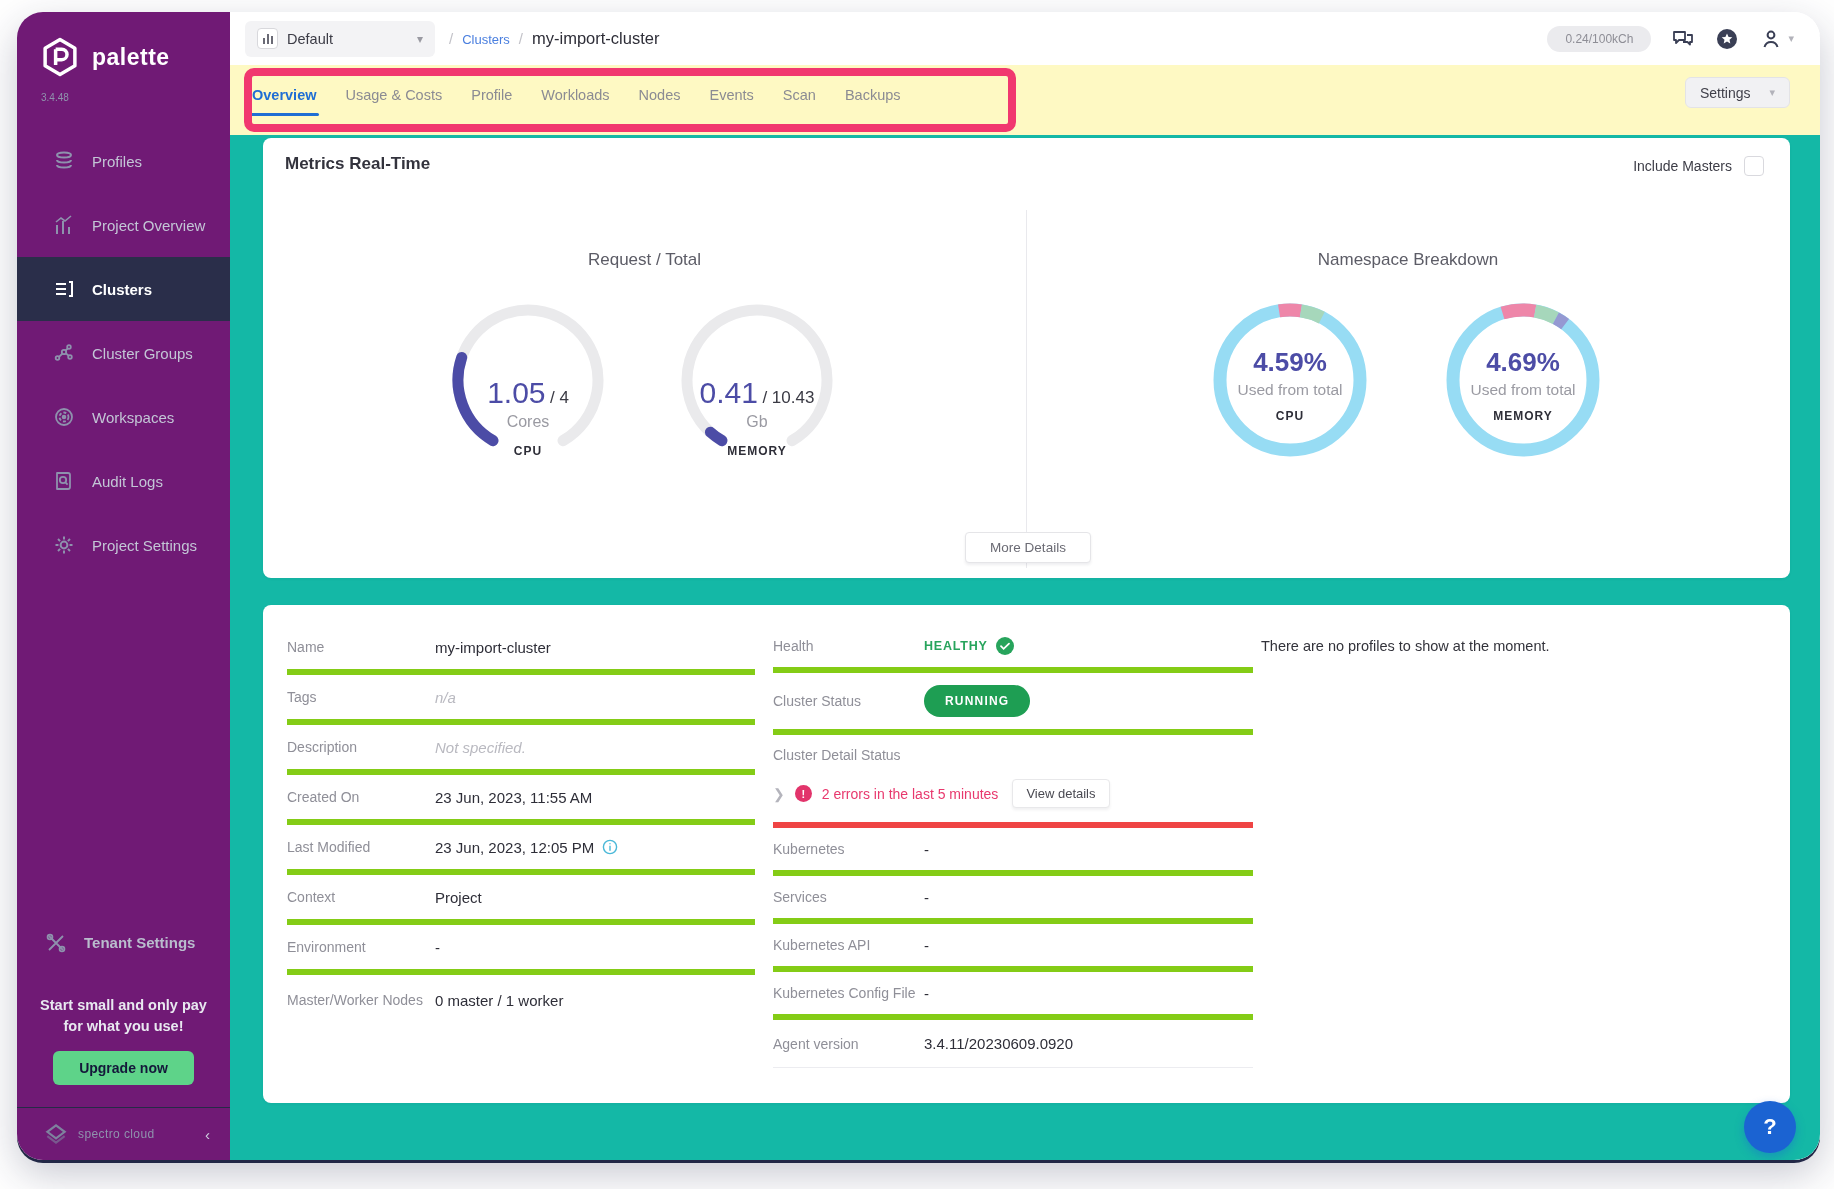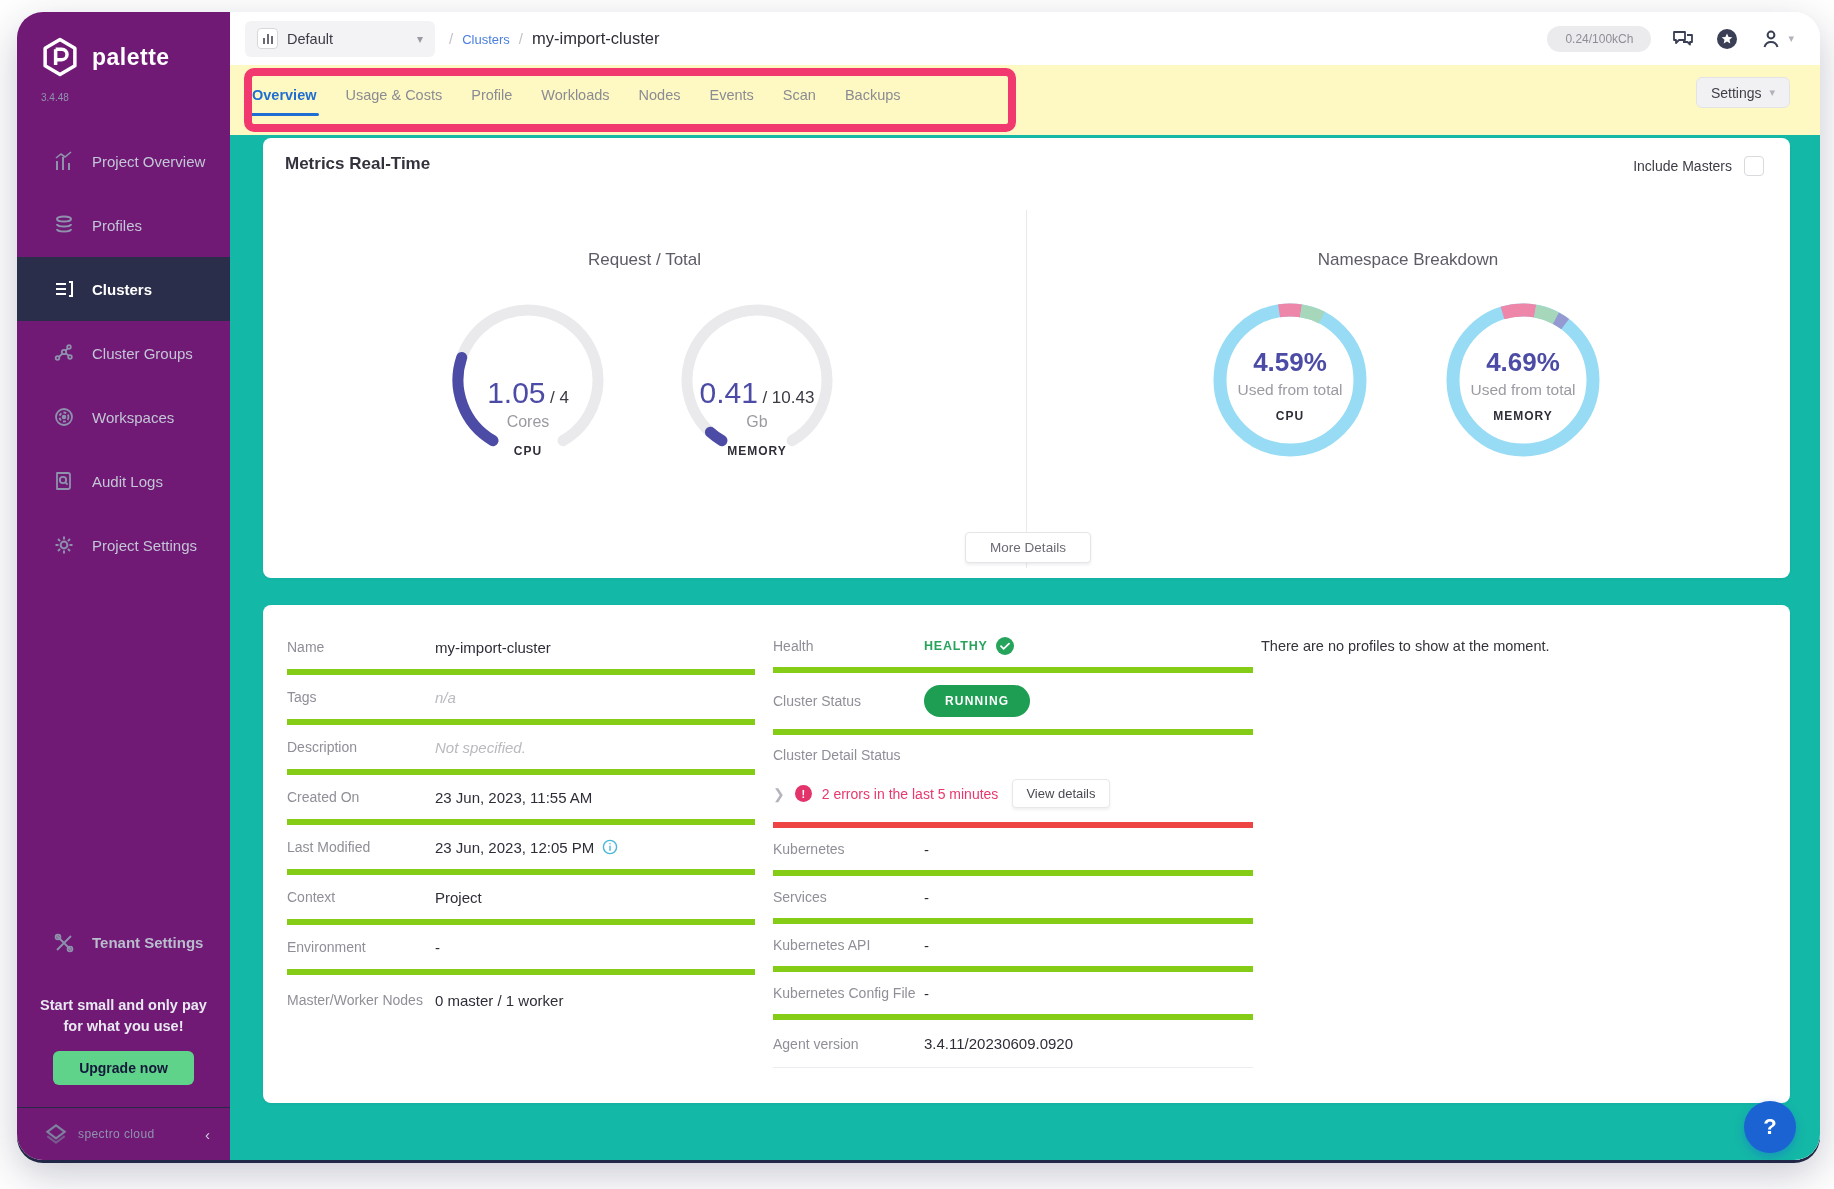--- a/index.html
+++ b/index.html
@@ -16,21 +16,21 @@
   .logo-mark { width:42px; height:42px; }
   .logo-text { color:#fff; font-size:23px; font-weight:bold; letter-spacing:.5px; }
   .version { font-size:10px; color:#8f93ad; margin:14px 0 0 2px; }
   .nav { margin-top:26px; }
   .nav-item { height:64px; display:flex; align-items:center; gap:17px; padding-left:36px;
     font-size:15px; color:#c3c6d6; cursor:pointer; }
   .nav-item .ic { width:22px; height:22px; color:#8e92ad; flex:0 0 22px; }
   .nav-item.active { background:#2a2e4a; color:#fff; font-weight:bold; }
   .nav-item.active .ic { color:#fff; }
   .sidebar-bottom { margin-top:auto; }
-  .tenant { height:56px; display:flex; align-items:center; gap:17px; padding-left:36px;
+  .tenant { height:56px; display:flex; align-items:center; gap:17px; padding-left:28px;
     font-size:15px; font-weight:bold; color:#b9bccd; cursor:pointer; }
   .tenant .ic { width:22px; height:22px; color:#8e92ad; }
   .promo { text-align:center; color:#e8e9f0; font-weight:bold; font-size:14.5px;
     line-height:1.45; margin-top:24px; }
   .upgrade-btn { display:block; margin:14px auto 0; background:#5ed389; color:#14183a;
     font-weight:bold; font-size:14px; border:none; border-radius:6px; padding:9px 26px; cursor:pointer;
     font-family:inherit; }
   .side-divider { border-top:1px solid #262a47; margin-top:22px; }
   .footer-row { display:flex; align-items:center; padding:0 20px 0 26px; height:52px; gap:9px; }
   .footer-logo { width:26px; height:26px; color:#7e829e; }
@@ -59,21 +59,21 @@
   .tabsrow { height:70px; position:relative; background:#fef9c3; }
   .annotation-box { position:absolute; left:14px; top:3px; width:772px; height:64px;
     border:8px solid #f1386f; border-radius:10px; pointer-events:none; z-index:5; }
   .tabs { position:absolute; left:20px; top:10px; display:flex; gap:25px; align-items:center; height:40px; }
   .tab { font-size:14.5px; color:#8b8b93; padding:9px 2px; cursor:pointer; position:relative; }
   .tab.active { color:#1f6ed4; font-weight:bold; }
   .tab.active::after { content:""; position:absolute; left:0; right:0; bottom:-4px; height:3px;
     background:#1f6ed4; border-radius:2px; }
   .settings-btn { position:absolute; right:30px; top:12px; height:31px; background:#f1f1f3;
     border:1px solid #e3e3e6; border-radius:6px; color:#3f3f49; font-size:14px;
-    padding:0 14px; display:flex; align-items:center; gap:8px; cursor:pointer; font-family:inherit; }
+    padding:0 14px; display:flex; align-items:center; gap:19px; cursor:pointer; font-family:inherit; }
   
   .content { flex:1; background:#14b8a6; padding:3px 30px 0 33px; position:relative; }
   .card { background:#fff; border-radius:8px; box-shadow:0 1px 3px rgba(40,40,60,.06); position:relative; }
   .card-metrics { width:1527px; height:440px; }
   .card-details { width:1527px; height:498px; margin-top:27px; }
   .metrics-title { position:absolute; left:22px; top:16px; font-size:17px; font-weight:bold; color:#33333d; }
   .include-masters { position:absolute; right:26px; top:18px; display:flex; align-items:center; gap:12px;
     font-size:14px; color:#3c3c46; }
   .include-masters input { width:20px; height:20px; accent-color:#fff; border:1px solid #d9d9de;
     appearance:none; border-radius:4px; background:#fff; cursor:pointer; }
@@ -145,31 +145,31 @@
           <path d="M19 15h7a6 6 0 0 1 0 12h-7" fill="none" stroke="#fff" stroke-width="4"></path>
         </svg>
         <span class="logo-text">palette</span>
       </div>
       <div class="version">3.4.48</div>
     </div>
 
     <nav class="nav">
       <div class="nav-item">
         <svg class="ic" viewBox="0 0 22 22" fill="none" stroke="currentColor" stroke-width="2">
+          <ellipse cx="11" cy="5" rx="7" ry="2.6"></ellipse>
+            <path d="M4 10c0 1.4 3.1 2.6 7 2.6s7-1.2 7-2.6M4 15c0 1.4 3.1 2.6 7 2.6s7-1.2 7-2.6"></path>
+        </svg>
+        <span>Profiles</span>
+      </div>
+      <div class="nav-item">
+        <svg class="ic" viewBox="0 0 22 22" fill="none" stroke="currentColor" stroke-width="2">
           <path d="M4 20V11M10 20V7M16 20v-7"></path>
             <path d="M3 8l5-4 4 3 6-5" stroke-width="1.6"></path>
         </svg>
         <span>Project Overview</span>
-      </div>
-      <div class="nav-item">
-        <svg class="ic" viewBox="0 0 22 22" fill="none" stroke="currentColor" stroke-width="2">
-          <ellipse cx="11" cy="5" rx="7" ry="2.6"></ellipse>
-            <path d="M4 10c0 1.4 3.1 2.6 7 2.6s7-1.2 7-2.6M4 15c0 1.4 3.1 2.6 7 2.6s7-1.2 7-2.6"></path>
-        </svg>
-        <span>Profiles</span>
       </div>
       <div class="nav-item active">
         <svg class="ic" viewBox="0 0 22 22" fill="none" stroke="currentColor" stroke-width="2">
           <path d="M3 6h10M3 11h10M3 16h10"></path>
             <path d="M16 4h3v14h-3"></path>
         </svg>
         <span>Clusters</span>
       </div>
       <div class="nav-item">
         <svg class="ic" viewBox="0 0 22 22" fill="none" stroke="currentColor" stroke-width="1.8">

